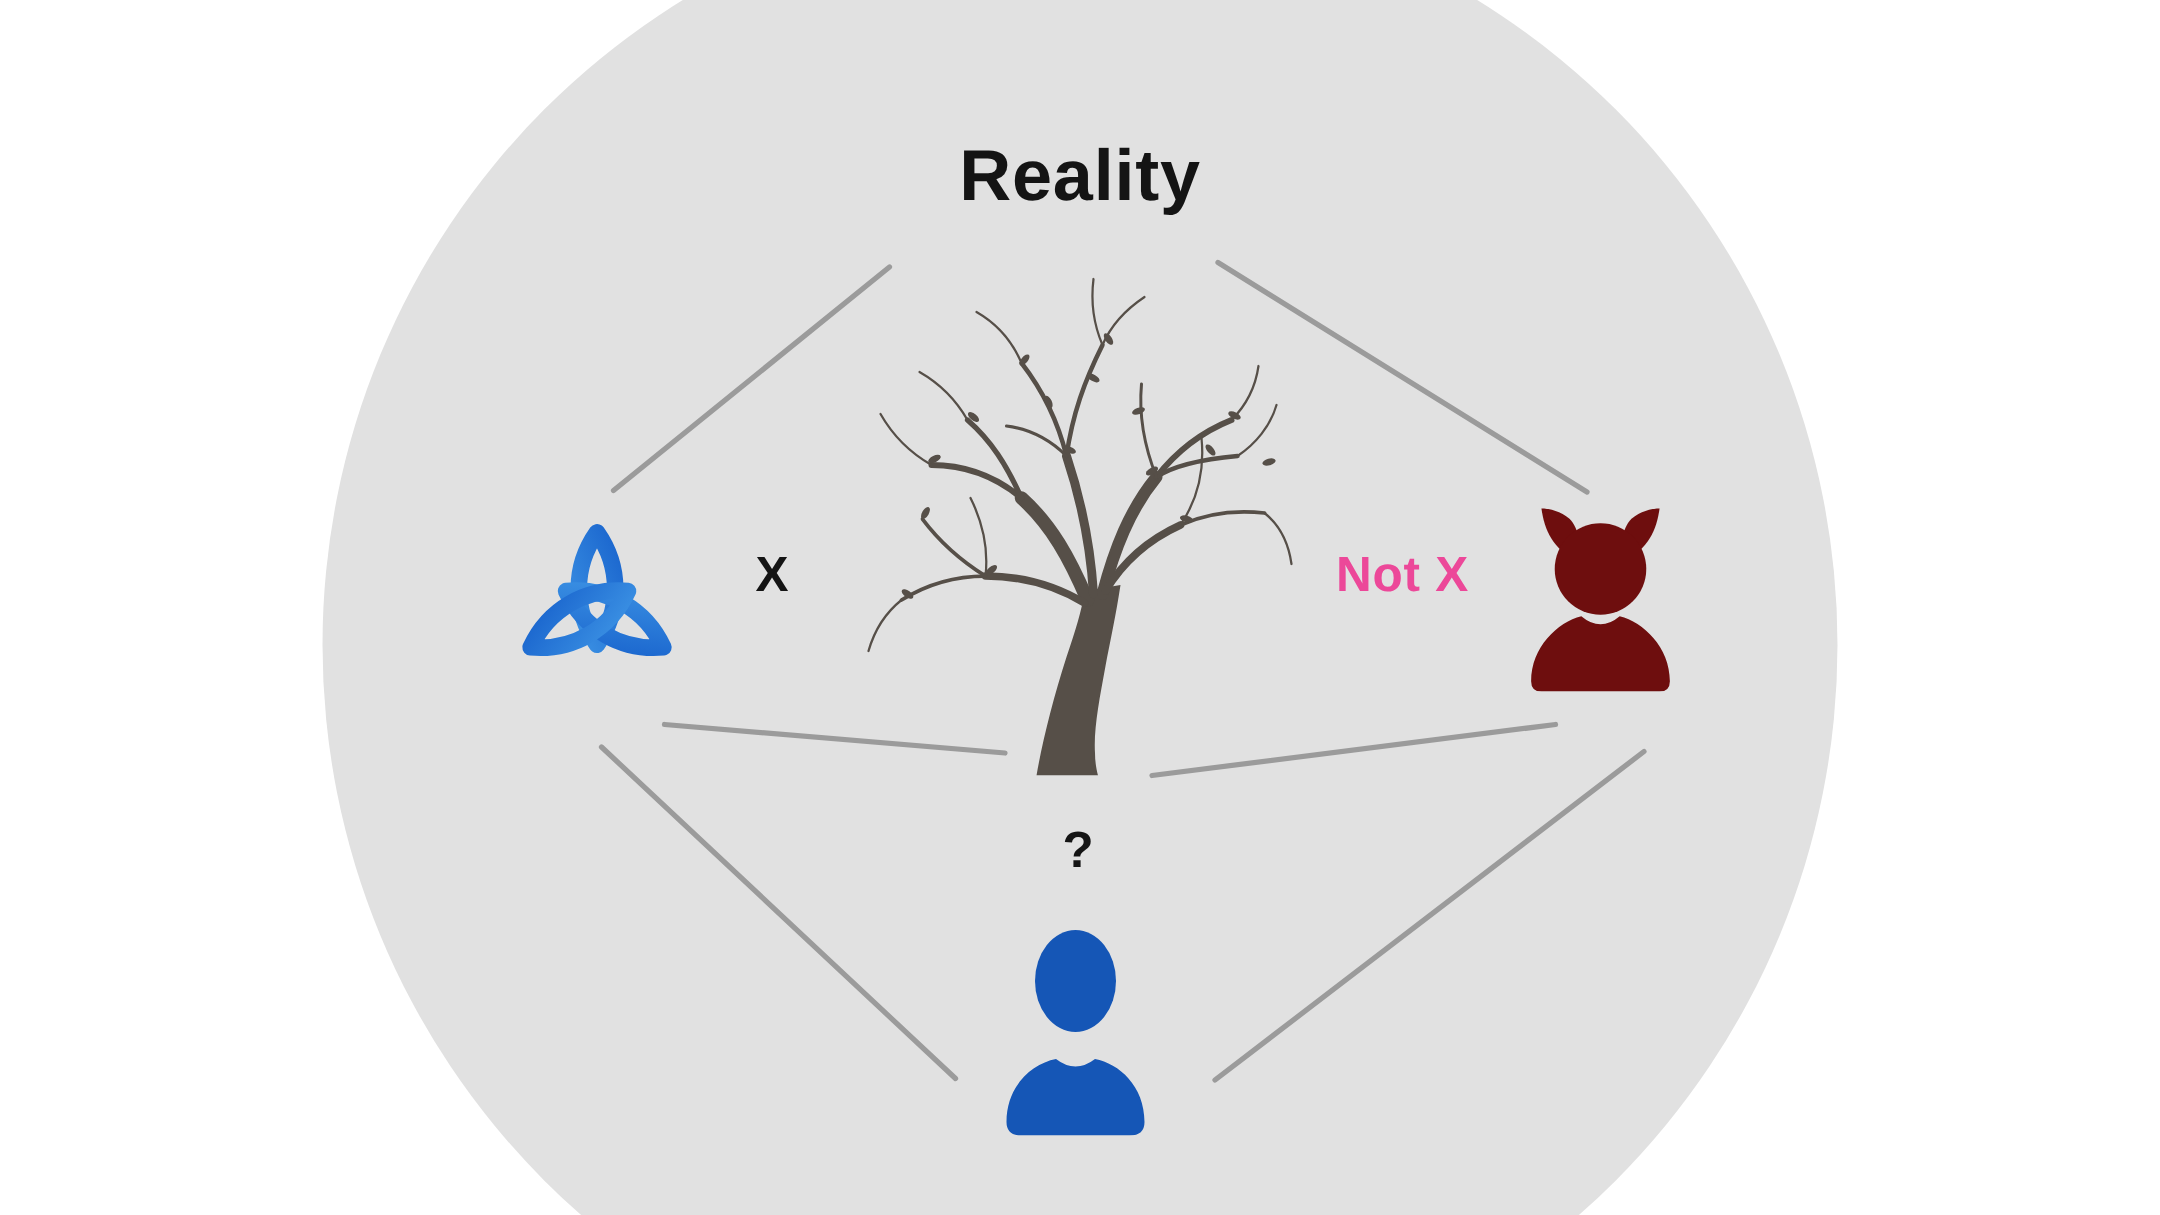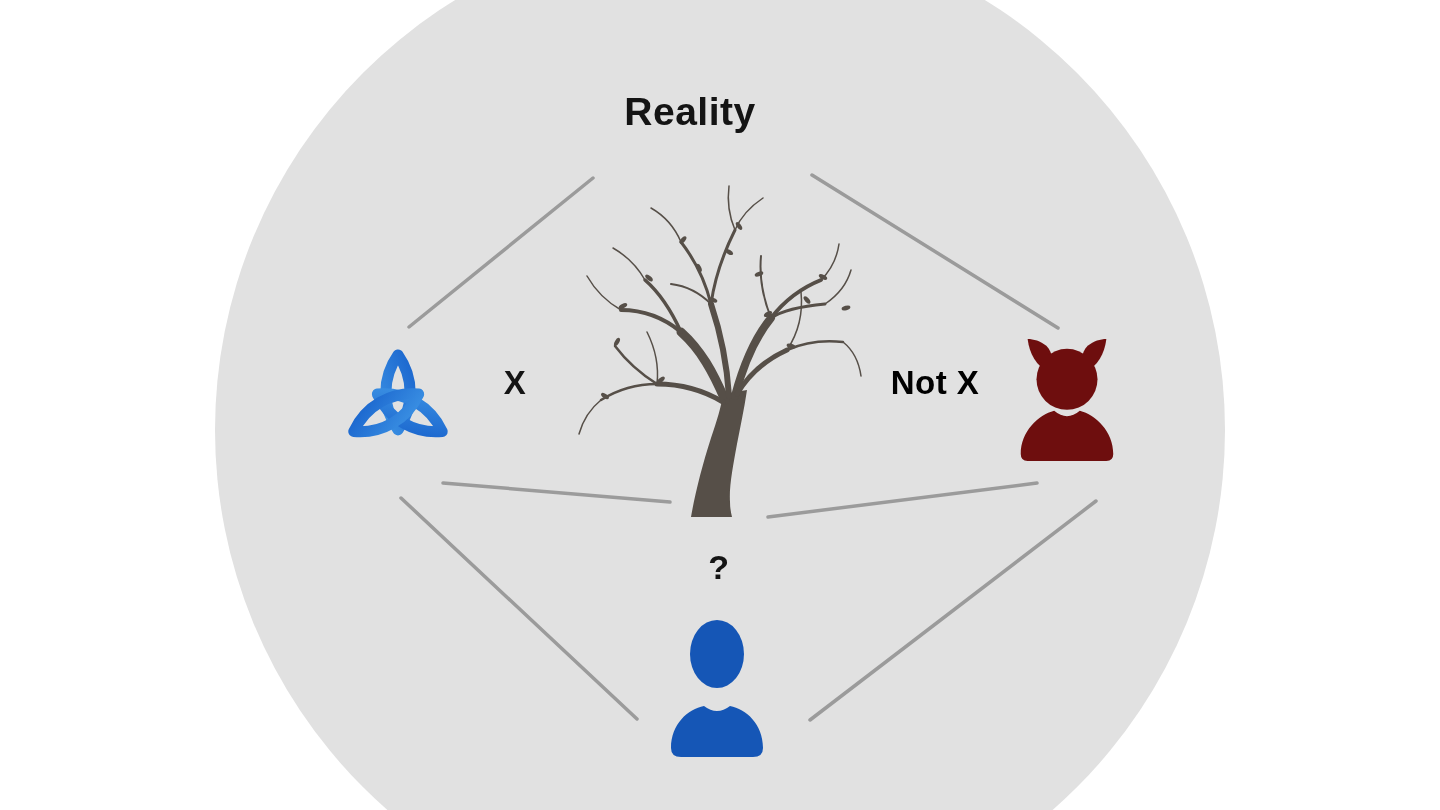--- a/index.html
+++ b/index.html
@@ -19,21 +19,21 @@
   .edges-svg, .abs-svg { position: absolute; }
   .edges-svg { left: 0; top: 0; }
   .label {
     position: absolute;
     font-weight: 800;
     letter-spacing: 0.5px;
     text-align: center;
     white-space: nowrap;
     user-select: none;
   }
-  .label-reality { left: 540px; top: 90px; width: 300px; font-size: 39px; }
+  .label-reality { left: 570px; top: 90px; width: 300px; font-size: 48px; }
   .label-x       { left: 455px; top: 364px; width: 120px; font-size: 33px; }
   .label-notx    { left: 860px; top: 364px; width: 150px; font-size: 33px; }
   .label-q       { left: 659px; top: 548px; width: 120px; font-size: 34px; }
   .icon-box { position: absolute; }
   .trinity-box { left: 334px; top: 343px; width: 128px; height: 126px; }
   .devil-box   { left: 1006px; top: 337px; width: 122px; height: 124px; }
   .person-box  { left: 663px; top: 618px; width: 108px; height: 139px; }
   .tree-box    { left: 563px; top: 182px; width: 300px; height: 335px; }
   .icon-box svg { display: block; width: 100%; height: 100%; }
 </style>
@@ -144,16 +144,16 @@
       <g fill="currentColor">
         <ellipse cx="54" cy="36" rx="27" ry="34"></ellipse>
         <path d="M8,130 C8,106 25,91 41,88 Q54,98 67,88 C83,91 100,106 100,130
                  Q100,139 90,139 L18,139 Q8,139 8,130 Z"></path>
       </g>
     </svg>
   </div>
 
   <div class="label label-reality" style="color: rgb(20, 20, 20);">Reality</div>
   <div class="label label-x" style="color: rgb(20, 20, 20);">X</div>
-  <div class="label label-notx" style="color: #000000;">Not X</div>
+  <div class="label label-notx" style="color: #ec4899;">Not X</div>
   <div class="label label-q" style="color: rgb(20, 20, 20);">?</div>
 
 </div>
 
 </body></html>

